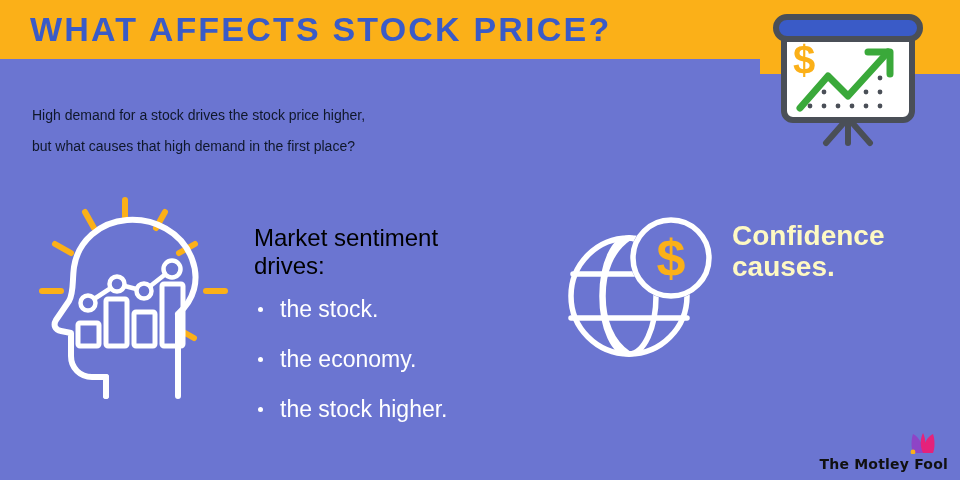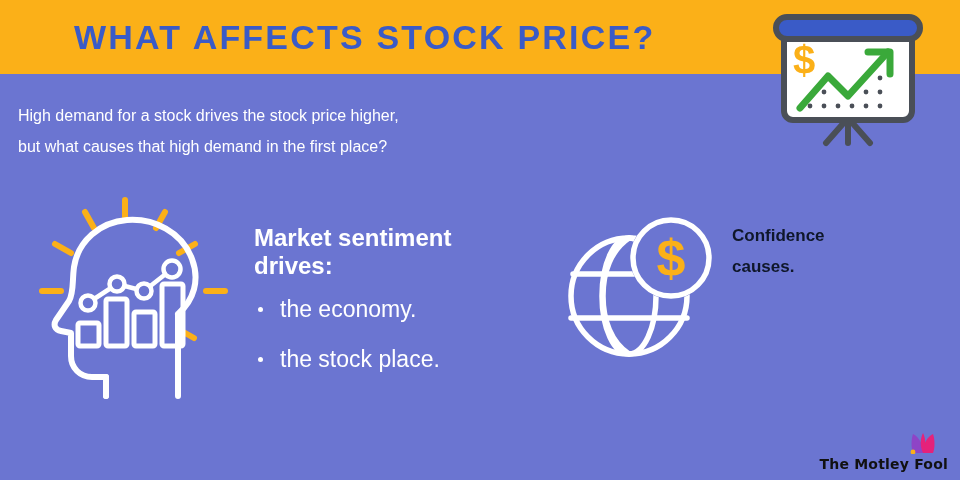--- a/index.html
+++ b/index.html
@@ -8,68 +8,68 @@
   body {
     font-family:"Liberation Sans", sans-serif;
     background:#6b75d1;
     position:relative;
     overflow:hidden;
   }
 
   
   .header {
     position:absolute; left:0; top:0;
-    width:760px; height:74px;
+    width:760px; height:59px;
     background:#fbb018;
-    display:flex; align-items:center;padding-left:44px;
+    display:flex; align-items:center;
   }
   .header-title {
     margin-left:30px;
     color:#3a5bc7;
     font-size:34px;
     font-weight:bold;
     letter-spacing:2.2px;
     text-transform:uppercase;
     white-space:nowrap;
   }
   .header-fill {
     position:absolute; left:760px; top:0;
     width:200px; height:74px;
     background:#fbb018;
   }
 
   
   .subtitle {
-    position:absolute; left:18px; top:100px;
+    position:absolute; left:32px; top:100px;
     width:690px;
-    color:#ffffff;
-    font-size:16px;
+    color:#0f172a;
+    font-size:14px;
     line-height:31px;
     font-weight:normal;
   }
   .subtitle .ln { display:block; white-space:nowrap; }
 
   
   .board-icon { position:absolute; left:766px; top:12px; }
 
   
   .col { position:absolute; display:flex; align-items:flex-start; }
   .col-left  { left:28px;  top:196px; }
   .col-right { left:565px; top:208px; }
 
   .head-icon  { flex:0 0 auto; }
   .globe-icon { flex:0 0 auto; }
 
   .txt-left  { margin-left:16px; padding-top:28px; width:290px; }
   .txt-right { margin-left:12px; padding-top:12px; width:180px; }
 
   .lead {
-    color:#ffffff;
+    color:#000000;
     font-size:24px;
-    font-weight:bold;
+    font-weight:normal;
     line-height:28px;
     margin-bottom:16px;
   }
   .lead .ln { display:block; }
   .bullets { list-style:none; }
   .bullets li {
     color:#ffffff;
     font-size:23px;
     font-weight:normal;
     line-height:26px;
@@ -78,22 +78,22 @@
     align-items:flex-start;
   }
   .bullets li .dot {
     flex:0 0 auto;
     width:5px; height:5px;
     border-radius:50%;
     background:#ffffff;
     margin:11px 17px 0 4px;
   }
   .right-text {
-    color:#0f172a;
-    font-size:17px;
+    color:#fef9c3;
+    font-size:28px;
     font-weight:bold;
     line-height:31px;
   }
   .right-text .ln { display:block; white-space:nowrap; }
 
   
   .logo {
     position:absolute; right:12px; bottom:8px;
     display:flex; align-items:flex-start;
   }
@@ -197,25 +197,29 @@
   </div>
 
   <div class="txt-left">
     <div class="lead">
       <span class="ln">Market sentiment</span>
       <span class="ln">drives:</span>
     </div>
     <ul class="bullets">
       <li>
         <span class="dot"></span>
+        <span>the stock.</span>
+      </li>
+      <li>
+        <span class="dot"></span>
         <span>the economy.</span>
       </li>
       <li>
         <span class="dot"></span>
-        <span>the stock place.</span>
+        <span>the stock higher.</span>
       </li>
     </ul>
   </div>
 </div>
 
 <div class="col col-right">
 
   <div class="globe-icon">
     <svg width="155" height="165" viewBox="0 0 155 165" fill="none" xmlns="http://www.w3.org/2000/svg">
       <g stroke="#ffffff" stroke-width="5.5" fill="none" stroke-linecap="round">

